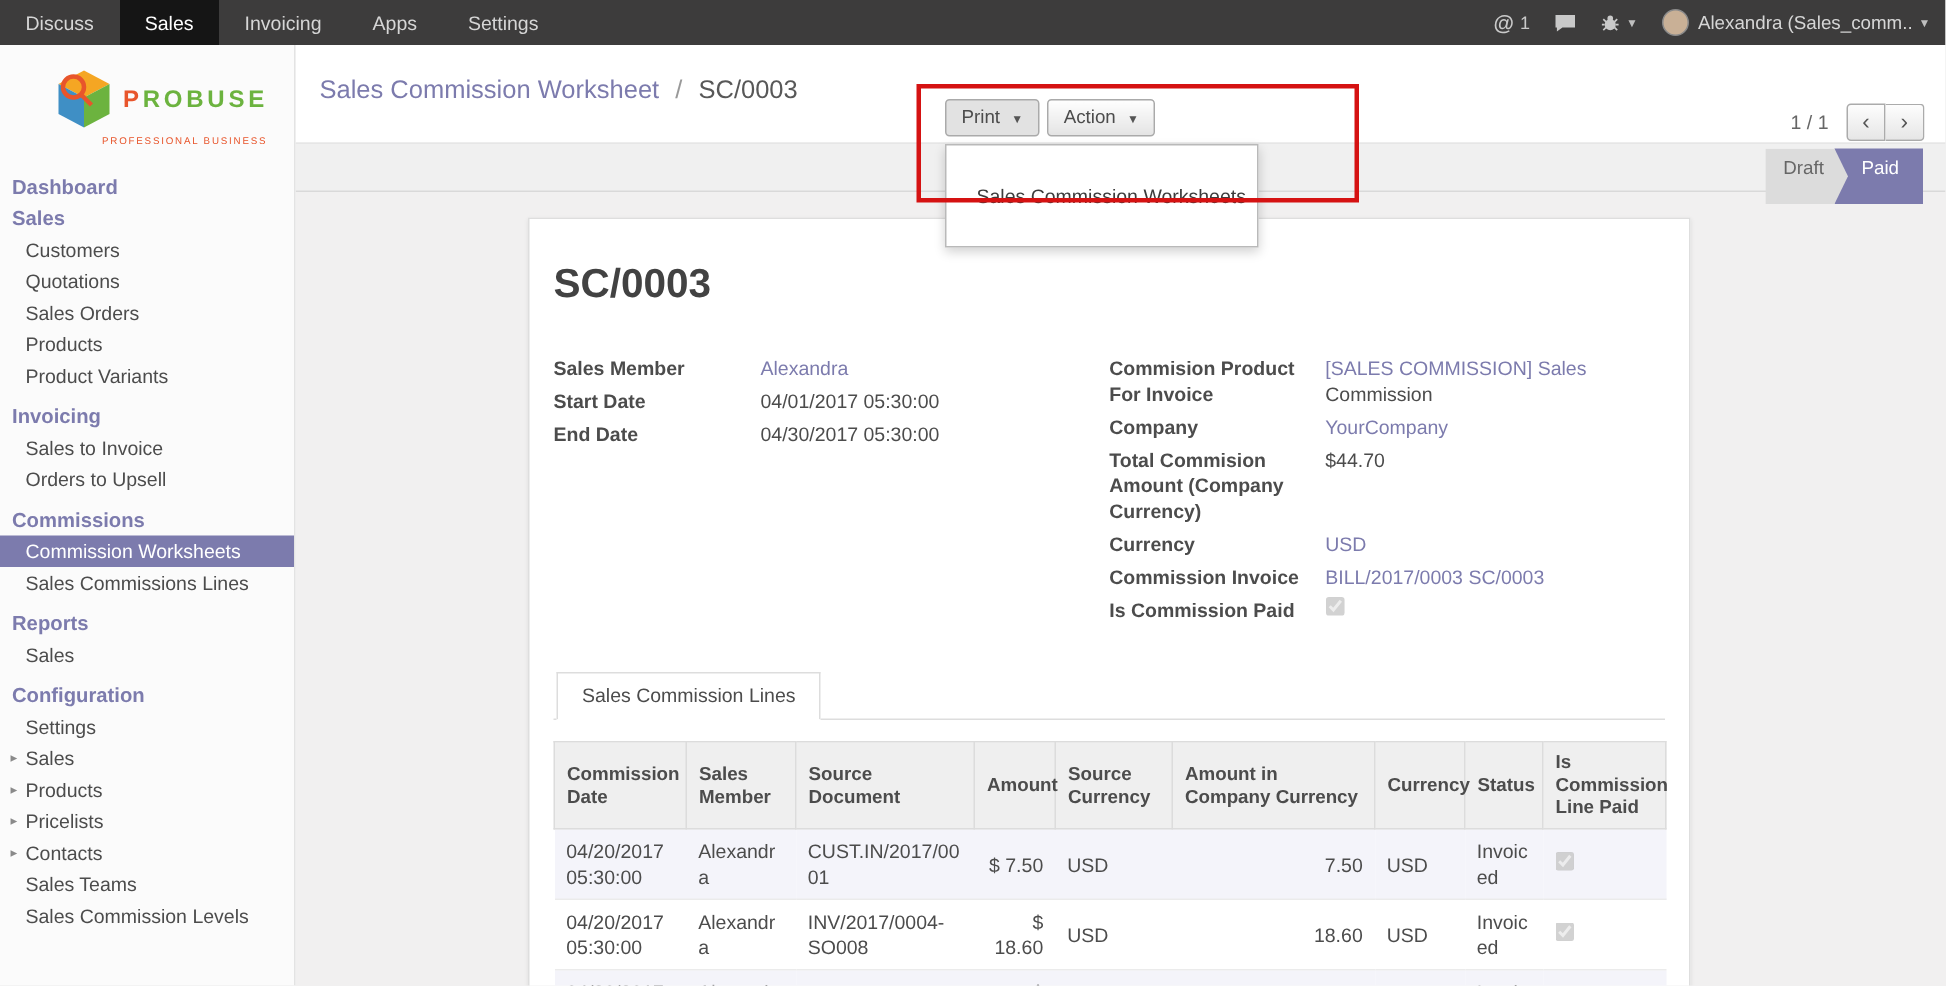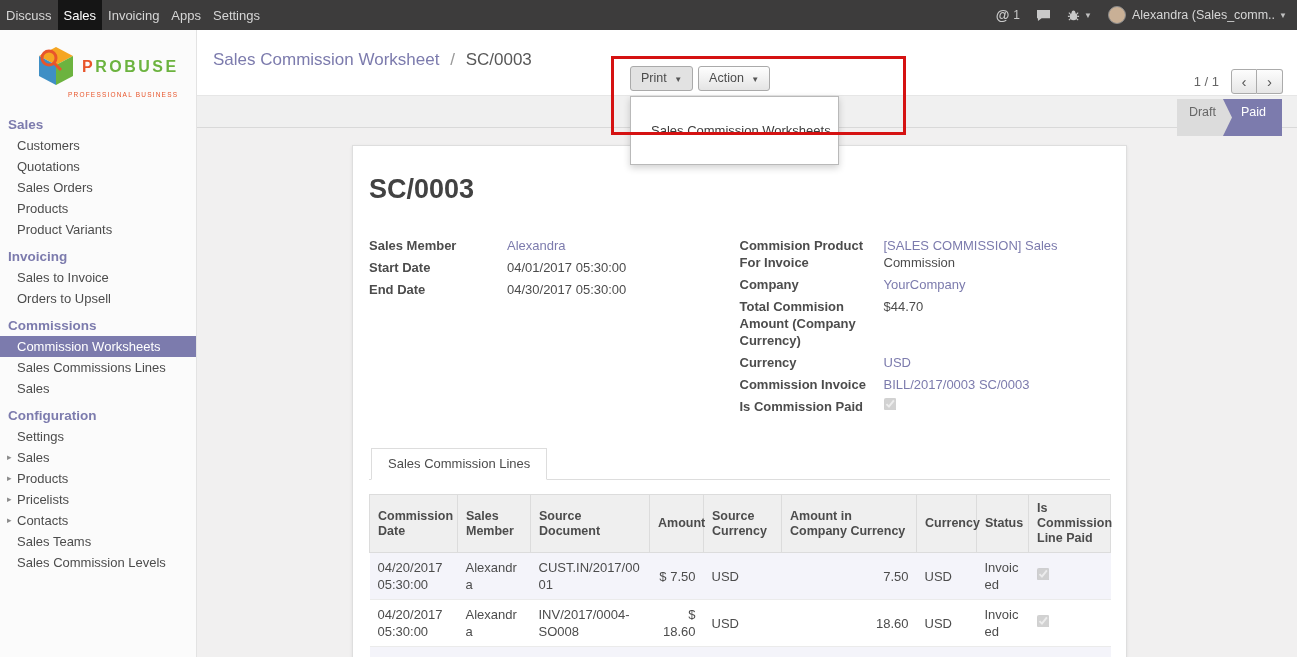--- a/index.html
+++ b/index.html
@@ -9,21 +9,21 @@
     font-family:"Liberation Sans", sans-serif;
     font-size:13px; color:#4c4c4c; background:#f1f0f0;
   }
 
   
   .topbar {
     position:absolute; top:0; left:0; right:0; height:30px;
     background:#3d3c3c; display:flex; align-items:stretch; z-index:60;
   }
   .topbar .menu-item {
-    color:#d6d6d6; font-size:13px; padding:0 6px; display:flex; align-items:center; cursor:pointer;
+    color:#d6d6d6; font-size:13px; padding:0 17px; display:flex; align-items:center; cursor:pointer;
   }
   .topbar .menu-item.active { background:#151515; color:#fff; }
   .topbar-right { margin-left:auto; display:flex; align-items:center; padding-right:10px; }
   .tb-icon { color:#c9c9c9; display:flex; align-items:center; margin-left:16px; cursor:pointer; font-size:13px; }
   .tb-at { font-weight:bold; font-size:14px; }
   .tb-count { margin-left:4px; font-size:12px; color:#c9c9c9; }
   .avatar {
     width:18px; height:18px; border-radius:50%; background:#c9b096;
     border:1px solid #8a8a8a; margin-left:16px;
   }
@@ -189,36 +189,38 @@
         <circle cx="13" cy="13" r="7" fill="none" stroke="#e8552b" stroke-width="3"></circle>
         <line x1="18" y1="18" x2="25" y2="25" stroke="#e8552b" stroke-width="3"></line>
       </svg>
       <span class="logo-text">
         <span class="logo-first">P</span><span class="logo-rest">ROBUSE</span>
       </span>
     </div>
     <div class="logo-sub">PROFESSIONAL BUSINESS</div>
   </div>
 
+  <div class="nav-section-title">Dashboard</div>
 
   <div class="nav-section-title">Sales</div>
   <div class="nav-item">Customers</div>
   <div class="nav-item">Quotations</div>
   <div class="nav-item">Sales Orders</div>
   <div class="nav-item">Products</div>
   <div class="nav-item">Product Variants</div>
 
   <div class="nav-section-title spaced">Invoicing</div>
   <div class="nav-item">Sales to Invoice</div>
   <div class="nav-item">Orders to Upsell</div>
 
   <div class="nav-section-title spaced">Commissions</div>
   <div class="nav-item selected">Commission Worksheets</div>
   <div class="nav-item">Sales Commissions Lines</div>
 
+  <div class="nav-section-title spaced">Reports</div>
   <div class="nav-item">Sales</div>
 
   <div class="nav-section-title spaced">Configuration</div>
   <div class="nav-item">Settings</div>
   <div class="nav-item">
     <span class="nav-caret">▸</span>
     <span>Sales</span>
   </div>
   <div class="nav-item">
     <span class="nav-caret">▸</span>

